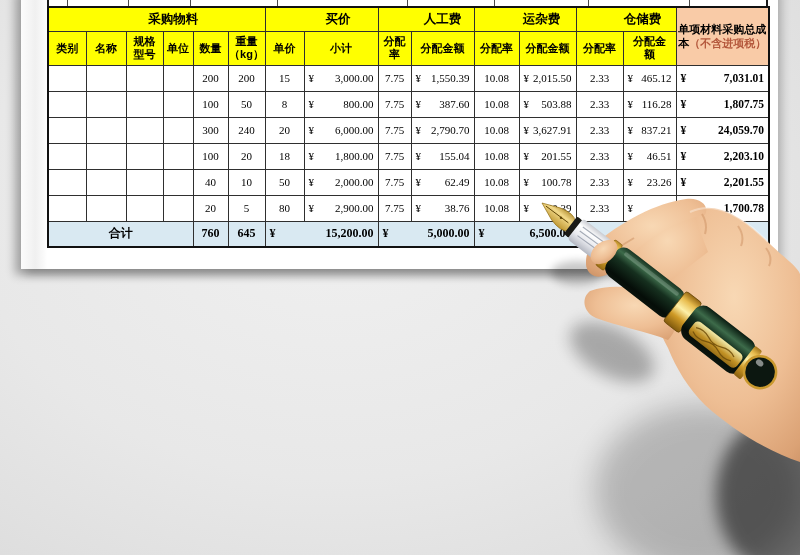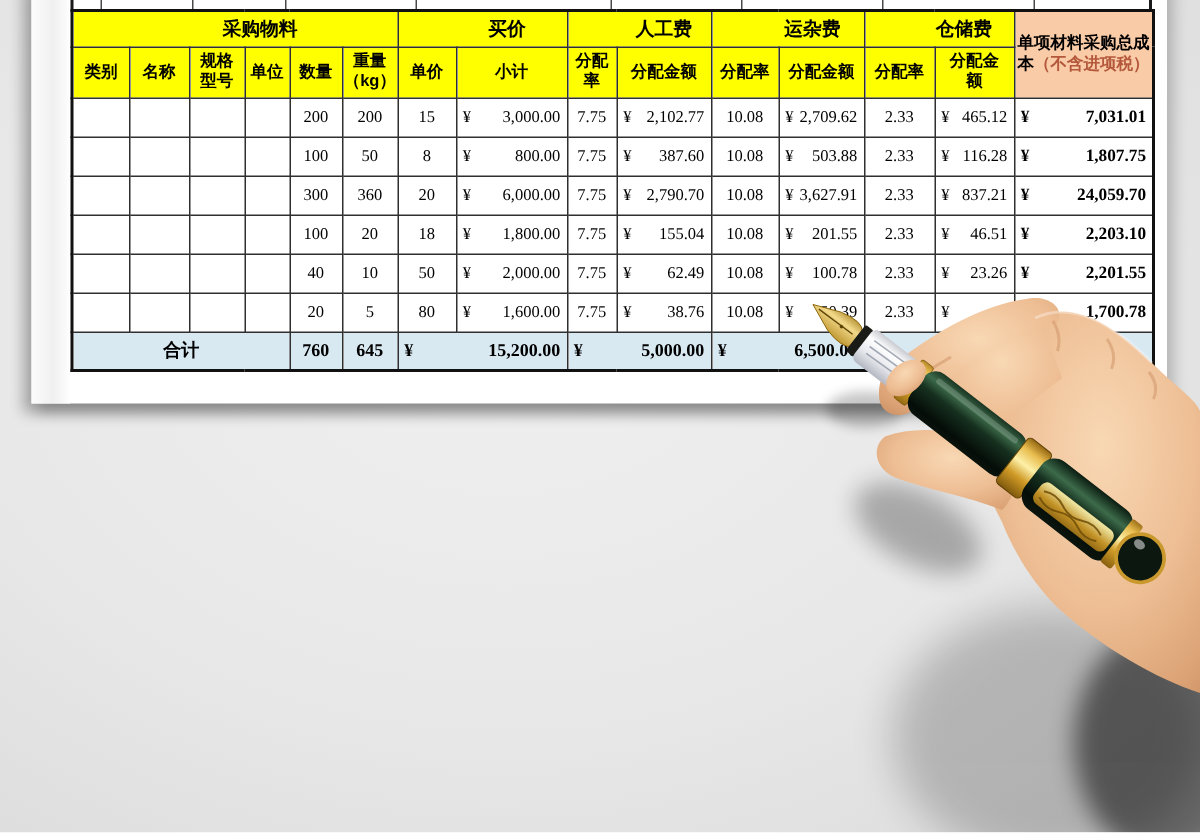--- a/index.html
+++ b/index.html
@@ -114,28 +114,28 @@
         <td>
               <div class="acc">
                 <span>¥</span>
                 <span>3,000.00</span>
               </div>
             </td>
         <td class="num gs">7.75</td>
         <td>
               <div class="acc">
                 <span>¥</span>
-                <span>2,102.77</span>
-              </div>
-            </td>
-        <td class="num gs">10.08</td>
-        <td>
-              <div class="acc">
-                <span>¥</span>
-                <span>2,709.62</span>
+                <span>1,550.39</span>
+              </div>
+            </td>
+        <td class="num gs">10.08</td>
+        <td>
+              <div class="acc">
+                <span>¥</span>
+                <span>2,015.50</span>
               </div>
             </td>
         <td class="num gs">2.33</td>
         <td>
               <div class="acc">
                 <span>¥</span>
                 <span>465.12</span>
               </div>
             </td>
         <td class="gs">
@@ -186,21 +186,21 @@
                 <span>1,807.75</span>
               </div>
             </td>
       </tr>
       <tr class="d-row">
         <td></td>
             <td></td>
             <td></td>
             <td></td>
         <td class="num">300</td>
-        <td class="num">360</td>
+        <td class="num">240</td>
         <td class="num gs">20</td>
         <td>
               <div class="acc">
                 <span>¥</span>
                 <span>6,000.00</span>
               </div>
             </td>
         <td class="num gs">7.75</td>
         <td>
               <div class="acc">
@@ -317,21 +317,21 @@
         <td></td>
             <td></td>
             <td></td>
             <td></td>
         <td class="num">20</td>
         <td class="num">5</td>
         <td class="num gs">80</td>
         <td>
               <div class="acc">
                 <span>¥</span>
-                <span>1,600.00</span>
+                <span>2,900.00</span>
               </div>
             </td>
         <td class="num gs">7.75</td>
         <td>
               <div class="acc">
                 <span>¥</span>
                 <span>38.76</span>
               </div>
             </td>
         <td class="num gs">10.08</td>

